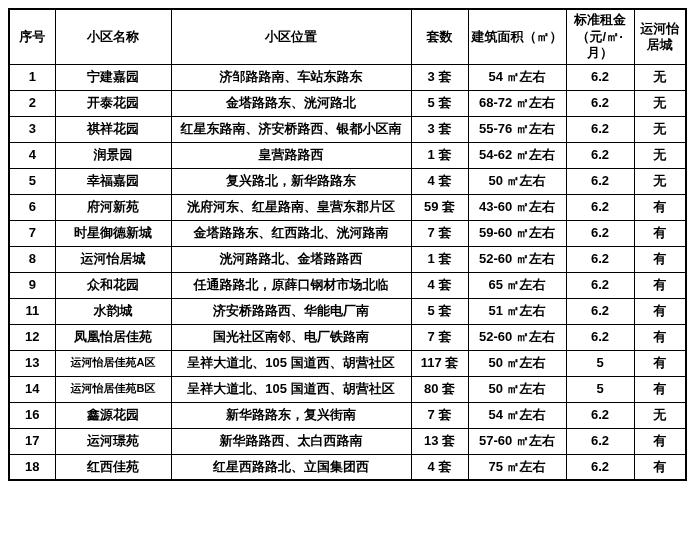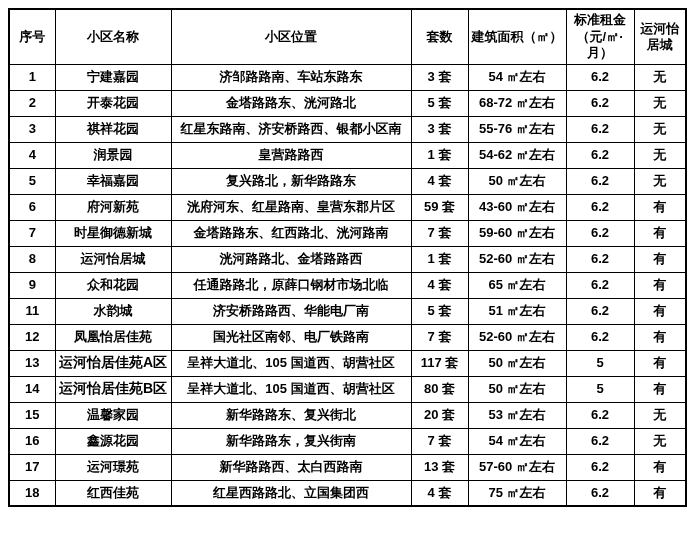--- a/index.html
+++ b/index.html
@@ -44,21 +44,21 @@
   table.rental-table tbody tr {
     height: 26px;
   }
   col.col-serial   { width: 46px; }
   col.col-name     { width: 116px; }
   col.col-location { width: 240px; }
   col.col-units    { width: 57px; }
   col.col-area     { width: 98px; }
   col.col-rent     { width: 68px; }
   col.col-elevator { width: 52px; }
-  td.cell-name.long-name { font-size: 14px; letter-spacing: 0; margin-top: 25px; }
+  td.cell-name.long-name { font-size: 11px; letter-spacing: 0; margin-top: 25px; }
   th.col-header-rent { padding: 0 6px; }
 </style>
 </head>
 <body>
 
 <div class="page">
   <table class="rental-table">
     <colgroup>
       <col class="col-serial">
       <col class="col-name">
@@ -191,29 +191,20 @@
         <tr>
           <td class="cell-number">14</td>
           <td class="cell-name long-name">运河怡居佳苑B区</td>
           <td class="cell-location">呈祥大道北、105 国道西、胡营社区</td>
           <td class="cell-count">80 套</td>
           <td class="cell-area">50 ㎡左右</td>
           <td class="cell-rent">5</td>
           <td class="cell-elevator">有</td>
         </tr>
         <tr>
-          <td class="cell-number">15</td>
-          <td class="cell-name">温馨家园</td>
-          <td class="cell-location">新华路路东、复兴街北</td>
-          <td class="cell-count">20 套</td>
-          <td class="cell-area">53 ㎡左右</td>
-          <td class="cell-rent">6.2</td>
-          <td class="cell-elevator">无</td>
-        </tr>
-        <tr>
           <td class="cell-number">16</td>
           <td class="cell-name">鑫源花园</td>
           <td class="cell-location">新华路路东，复兴街南</td>
           <td class="cell-count">7 套</td>
           <td class="cell-area">54 ㎡左右</td>
           <td class="cell-rent">6.2</td>
           <td class="cell-elevator">无</td>
         </tr>
         <tr>
           <td class="cell-number">17</td>

